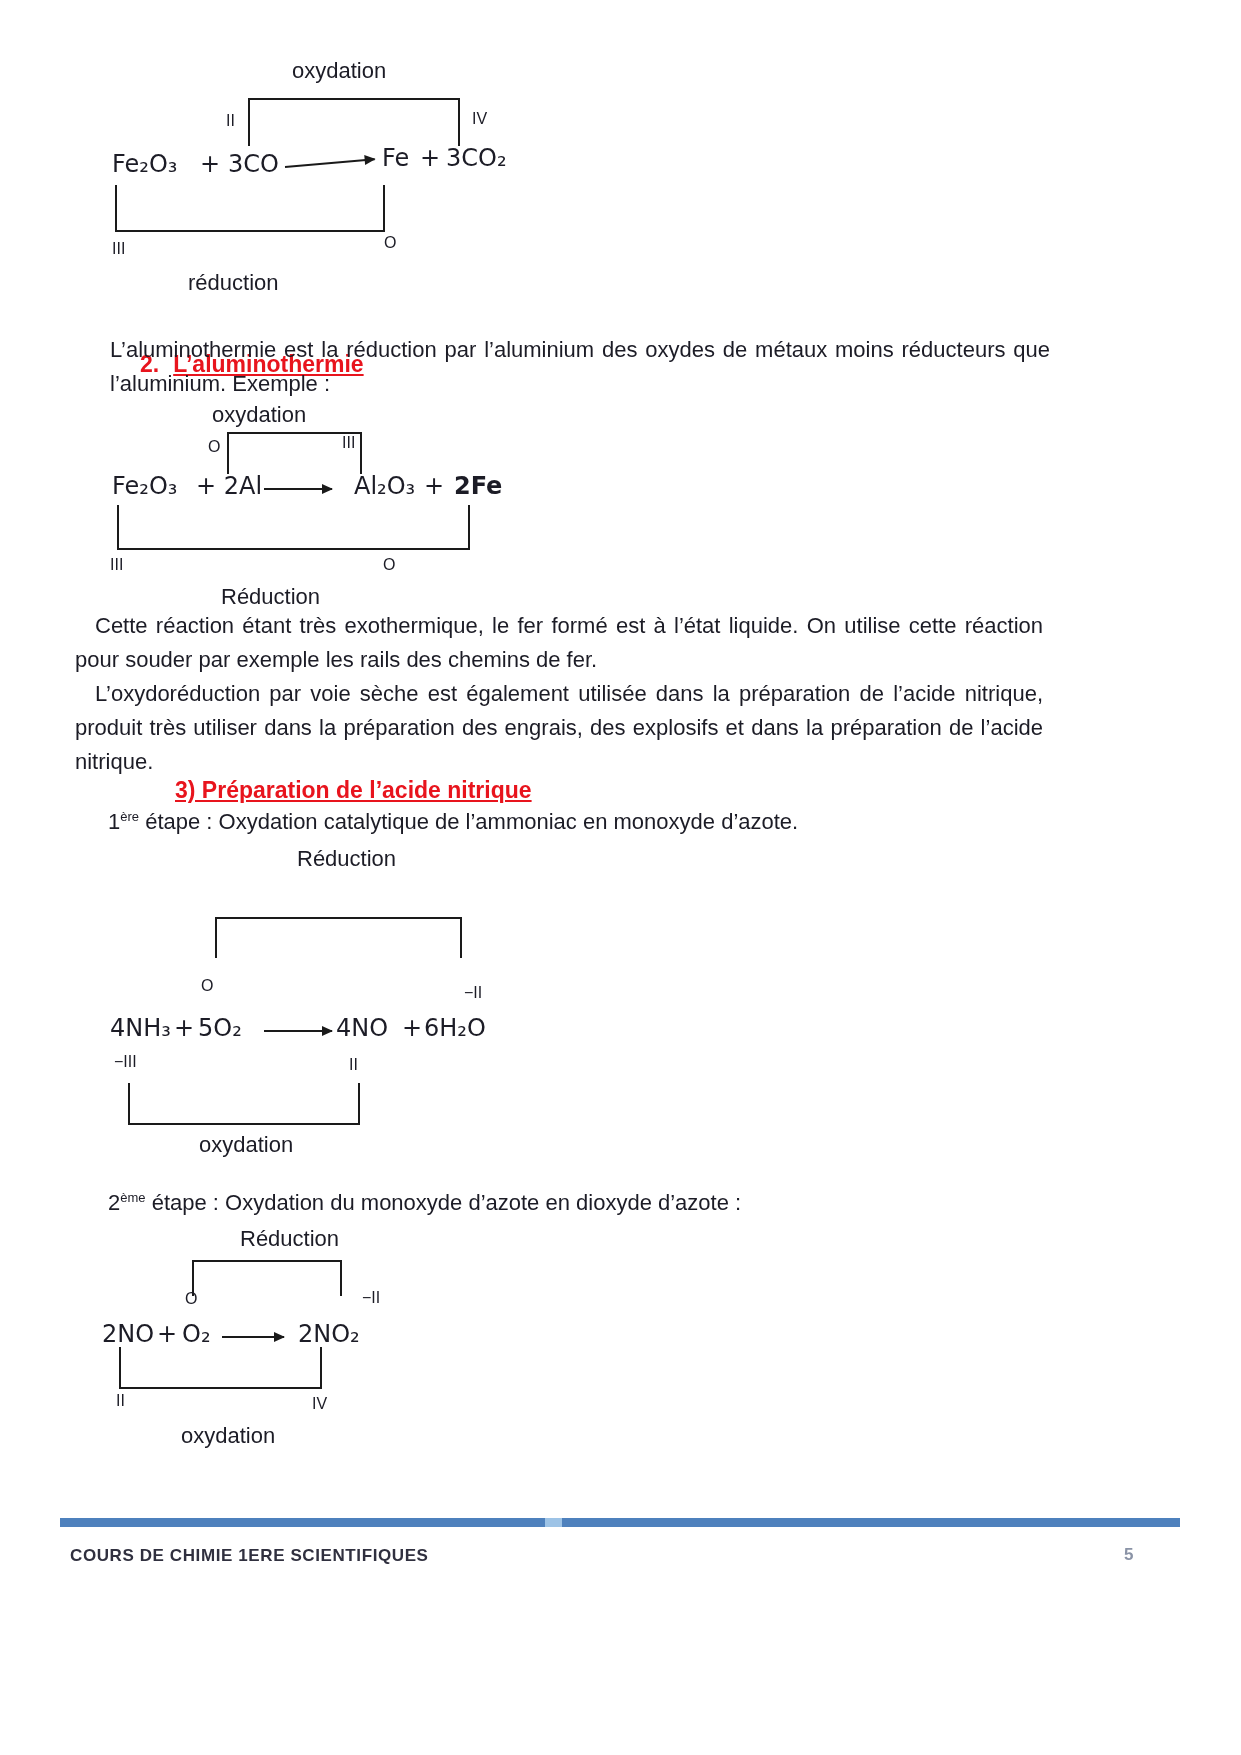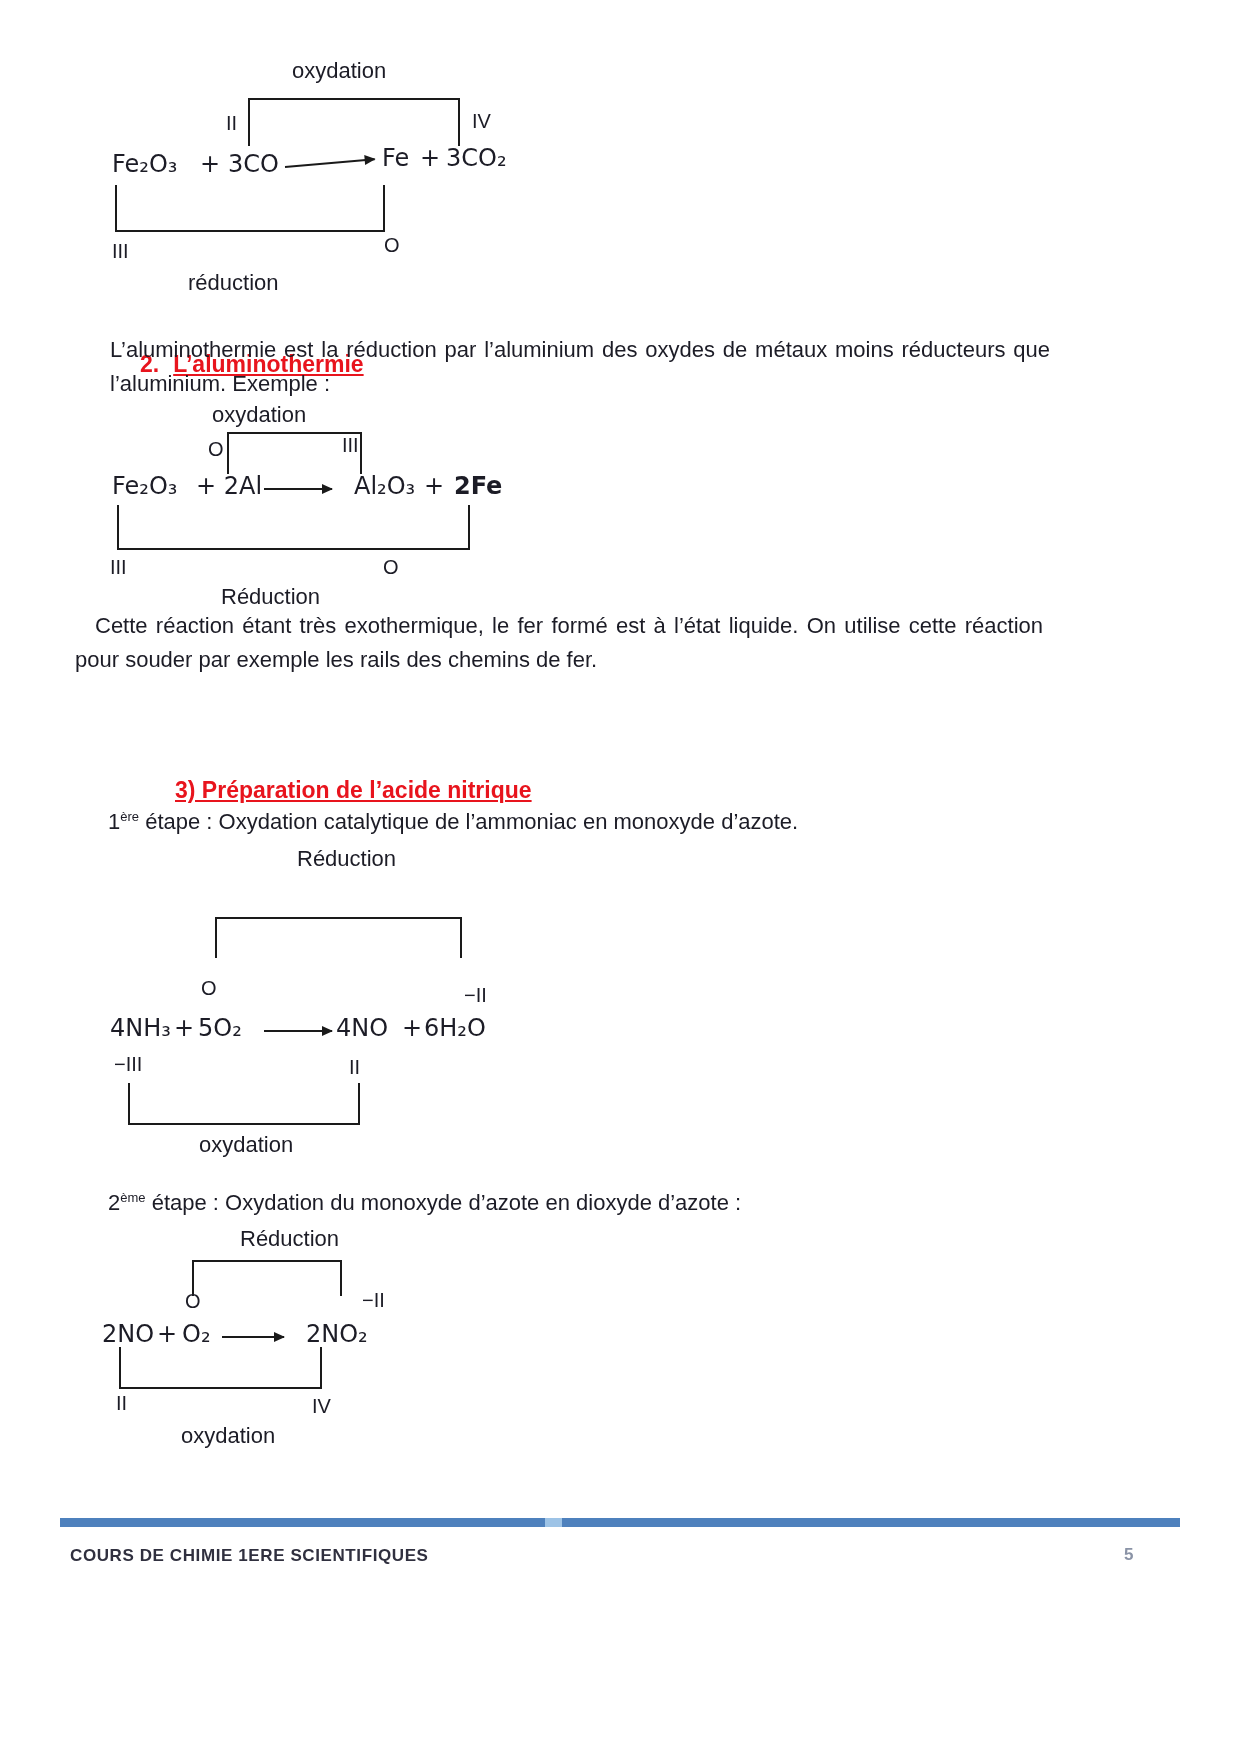--- a/index.html
+++ b/index.html
@@ -12,21 +12,21 @@
   .para { position:absolute; font-size:22px; line-height:34px; text-align:justify; }
   .indent { text-indent:20px; }
   .red-heading { position:absolute; color:var(--heading-red,#e8141d); font-weight:bold; font-size:23px; }
   .red-heading .num { margin-right:14px; }
   .red-heading .u { text-decoration:underline; }
   .step-line { position:absolute; font-size:22px; }
   .step-line sup { font-size:13px; }
 
   .diagram { position:absolute; }
   .diagram .dlabel { position:absolute; font-size:22px; }
-  .diagram .oxnum  { position:absolute; font-size:20px; }
+  .diagram .oxnum  { position:absolute; font-size:16px; }
   .bracket { position:absolute; border:2px solid var(--line,#1a1a1a); }
   .bracket-top { border-bottom:none; }
   .bracket-bottom { border-top:none; }
   .eq { position:absolute; left:0; right:0; height:34px; font-size:24px;
         font-family:"DejaVu Sans","Liberation Sans",sans-serif; }
   .eq .term { position:absolute; white-space:nowrap; }
   .arrow { position:absolute; border-top:2px solid var(--line,#1a1a1a); height:0; transform-origin:left center; }
   .arrow::after { content:""; position:absolute; right:-1px; top:-6px;
     border-left:11px solid var(--line,#1a1a1a);
     border-top:5px solid transparent; border-bottom:5px solid transparent; }
@@ -91,21 +91,21 @@
   #d4 { left:90px; top:1225px; width:440px; height:235px; }
   #d4 .lbl-top { left:150px; top:1px; }
   #d4 .bracket-top { left:102px; top:35px; width:150px; height:36px; }
   #d4 .ox-tl { left:95px; top:65px; }
   #d4 .ox-tr { left:272px; top:64px; }
   #d4 .eq { top:95px; }
   #d4 .t1 { left:12px; }
   #d4 .op1 { left:67px; }
   #d4 .t2 { left:92px; }
   #d4 .arrow { left:132px; top:16px; width:62px; }
-  #d4 .t3 { left:216px; }
+  #d4 .t3 { left:208px; }
   #d4 .bracket-bottom { left:29px; top:122px; width:203px; height:42px; }
   #d4 .ox-bl { left:26px; top:167px; }
   #d4 .ox-br { left:222px; top:170px; }
   #d4 .lbl-bottom { left:91px; top:198px; }
 
   
   #h2 { left:140px; top:303px;margin-top:48px; }
   #p1 { left:110px; top:333px; width:940px; }
   #p2 { left:75px; top:609px; width:968px; }
   #p3 { left:75px; top:677px; width:968px; }
@@ -163,20 +163,21 @@
       <span class="term op2">+</span>
       <span class="term t4">2Fe</span>
     </div>
     <div class="bracket bracket-bottom"></div>
     <span class="oxnum ox-bl">III</span>
     <span class="oxnum ox-br">O</span>
     <span class="dlabel lbl-bottom">Réduction</span>
   </section>
 
   <p class="para indent" id="p2">Cette réaction étant très exothermique, le fer formé est à l’état liquide. On utilise cette réaction pour souder par exemple les rails des chemins de fer.</p>
+  <p class="para indent" id="p3">L’oxydoréduction par voie sèche est également utilisée dans la préparation de l’acide nitrique, produit très utiliser dans la préparation des engrais, des explosifs et dans la préparation de l’acide nitrique.</p>
 
   <div class="red-heading" id="h3">
     <span class="u">3) Préparation de l’acide nitrique</span>
   </div>
 
   <p class="step-line" id="step1"><span>1</span><sup>ère</sup><span> étape : Oxydation catalytique de l’ammoniac en monoxyde d’azote.</span></p>
 
   <section class="diagram" id="d3">
     <span class="dlabel lbl-top">Réduction</span>
     <div class="bracket bracket-top"></div>

